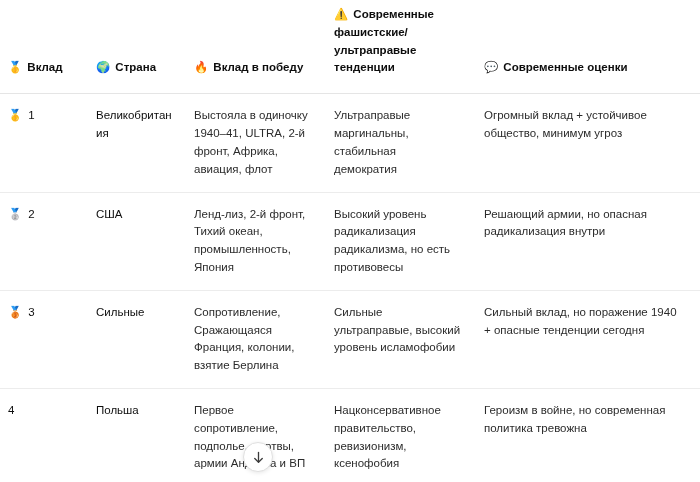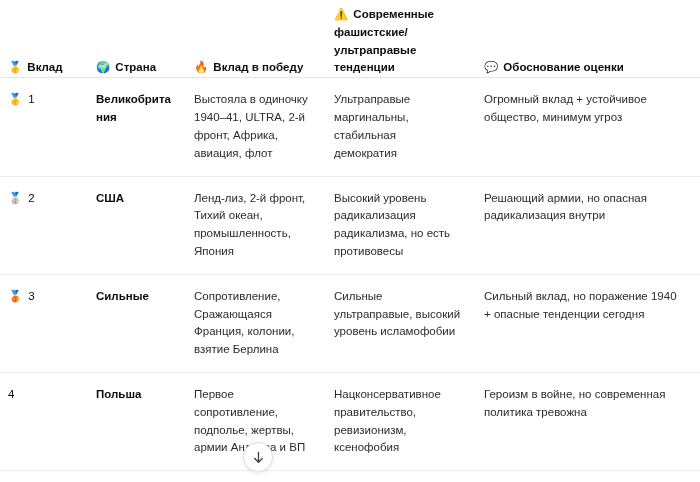--- a/index.html
+++ b/index.html
@@ -37,21 +37,21 @@
   table.rank-table col.c-contrib { width: 140px; }
   table.rank-table col.c-trends  { width: 150px; }
   table.rank-table col.c-reason  { width: 224px; }
 
   thead th {
     text-align: left;
     vertical-align: bottom;
     font-weight: 600;
     font-size: 11.5px;
     color: #0d0d0d;
-    padding: 6px 14px 0 8px;
+    padding: 6px 14px 16px 8px;
     border-bottom: 1px solid #e5e5e5;
     background: #ffffff;
   }
   thead th .hdr {
     display: block;
     white-space: normal;
   }
   .hicon {
     display: inline-block;
     margin-right: 5px;
@@ -76,21 +76,21 @@
   td.place {
     color: #0d0d0d;
     white-space: nowrap;
   }
   td.place .medal {
     display: inline-block;
     margin-right: 6px;
     font-family: "DejaVu Sans", sans-serif;
   }
   td.country {
-    font-weight: 700;
+    font-weight: 400;
     color: #0d0d0d;
   }
 
   
   .medal-glyph { font-size: 11.5px; }
 
   .scroll-btn {
     position: absolute;
     left: 243px;
     top: 442px;
@@ -138,21 +138,21 @@
             <span class="hicon">🔥</span><span>Вклад в победу</span>
           </span>
         </th>
         <th>
           <span class="hdr">
             <span class="hicon">⚠️</span><span>Современные фашистские/ультраправые тенденции</span>
           </span>
         </th>
         <th>
           <span class="hdr">
-            <span class="hicon">💬</span><span>Обоснование оценки</span>
+            <span class="hicon">💬</span><span>Современные оценки</span>
           </span>
         </th>
       </tr>
     </thead>
     <tbody>
 
       <tr>
         <td class="place"><span class="medal medal-glyph">🥇</span><span>1</span></td>
         <td class="country">Великобритания</td>
         <td>Выстояла в одиночку 1940–41, ULTRA, 2-й фронт, Африка, авиация, флот</td>

